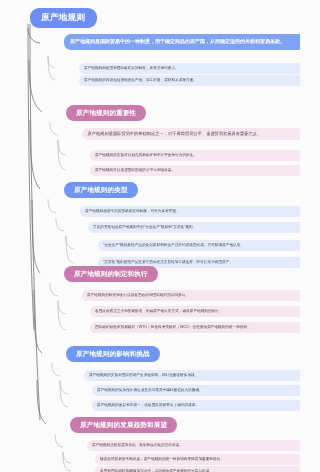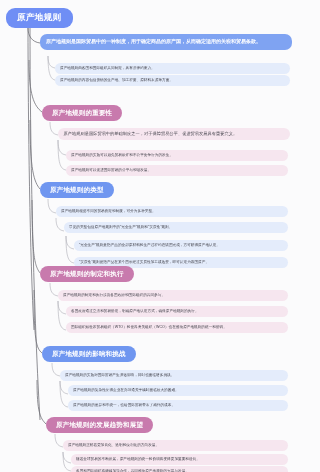--- a/index.html
+++ b/index.html
@@ -6,21 +6,21 @@
   body{
     width:300px;height:472px;
     background:#fbfbfc;
     font-family:"Liberation Sans","DejaVu Sans",sans-serif;
     overflow:hidden;
     position:relative;
   }
   #canvas{position:relative;width:300px;height:472px;}
   svg.links{position:absolute;left:0;top:0;width:300px;height:472px;pointer-events:none;}
 
-  .node{position:absolute;box-sizing:border-box;}
+  .node{position:absolute;box-sizing:border-box;margin-left:24px;}
 
   
   .root{
     left:6px;top:8px;
     background:#6f8ef5;
     color:#ffffff;
     font-size:8.5px;font-weight:bold;
     padding:4px 11px;
     border-radius:9px;
     letter-spacing:.4px;

